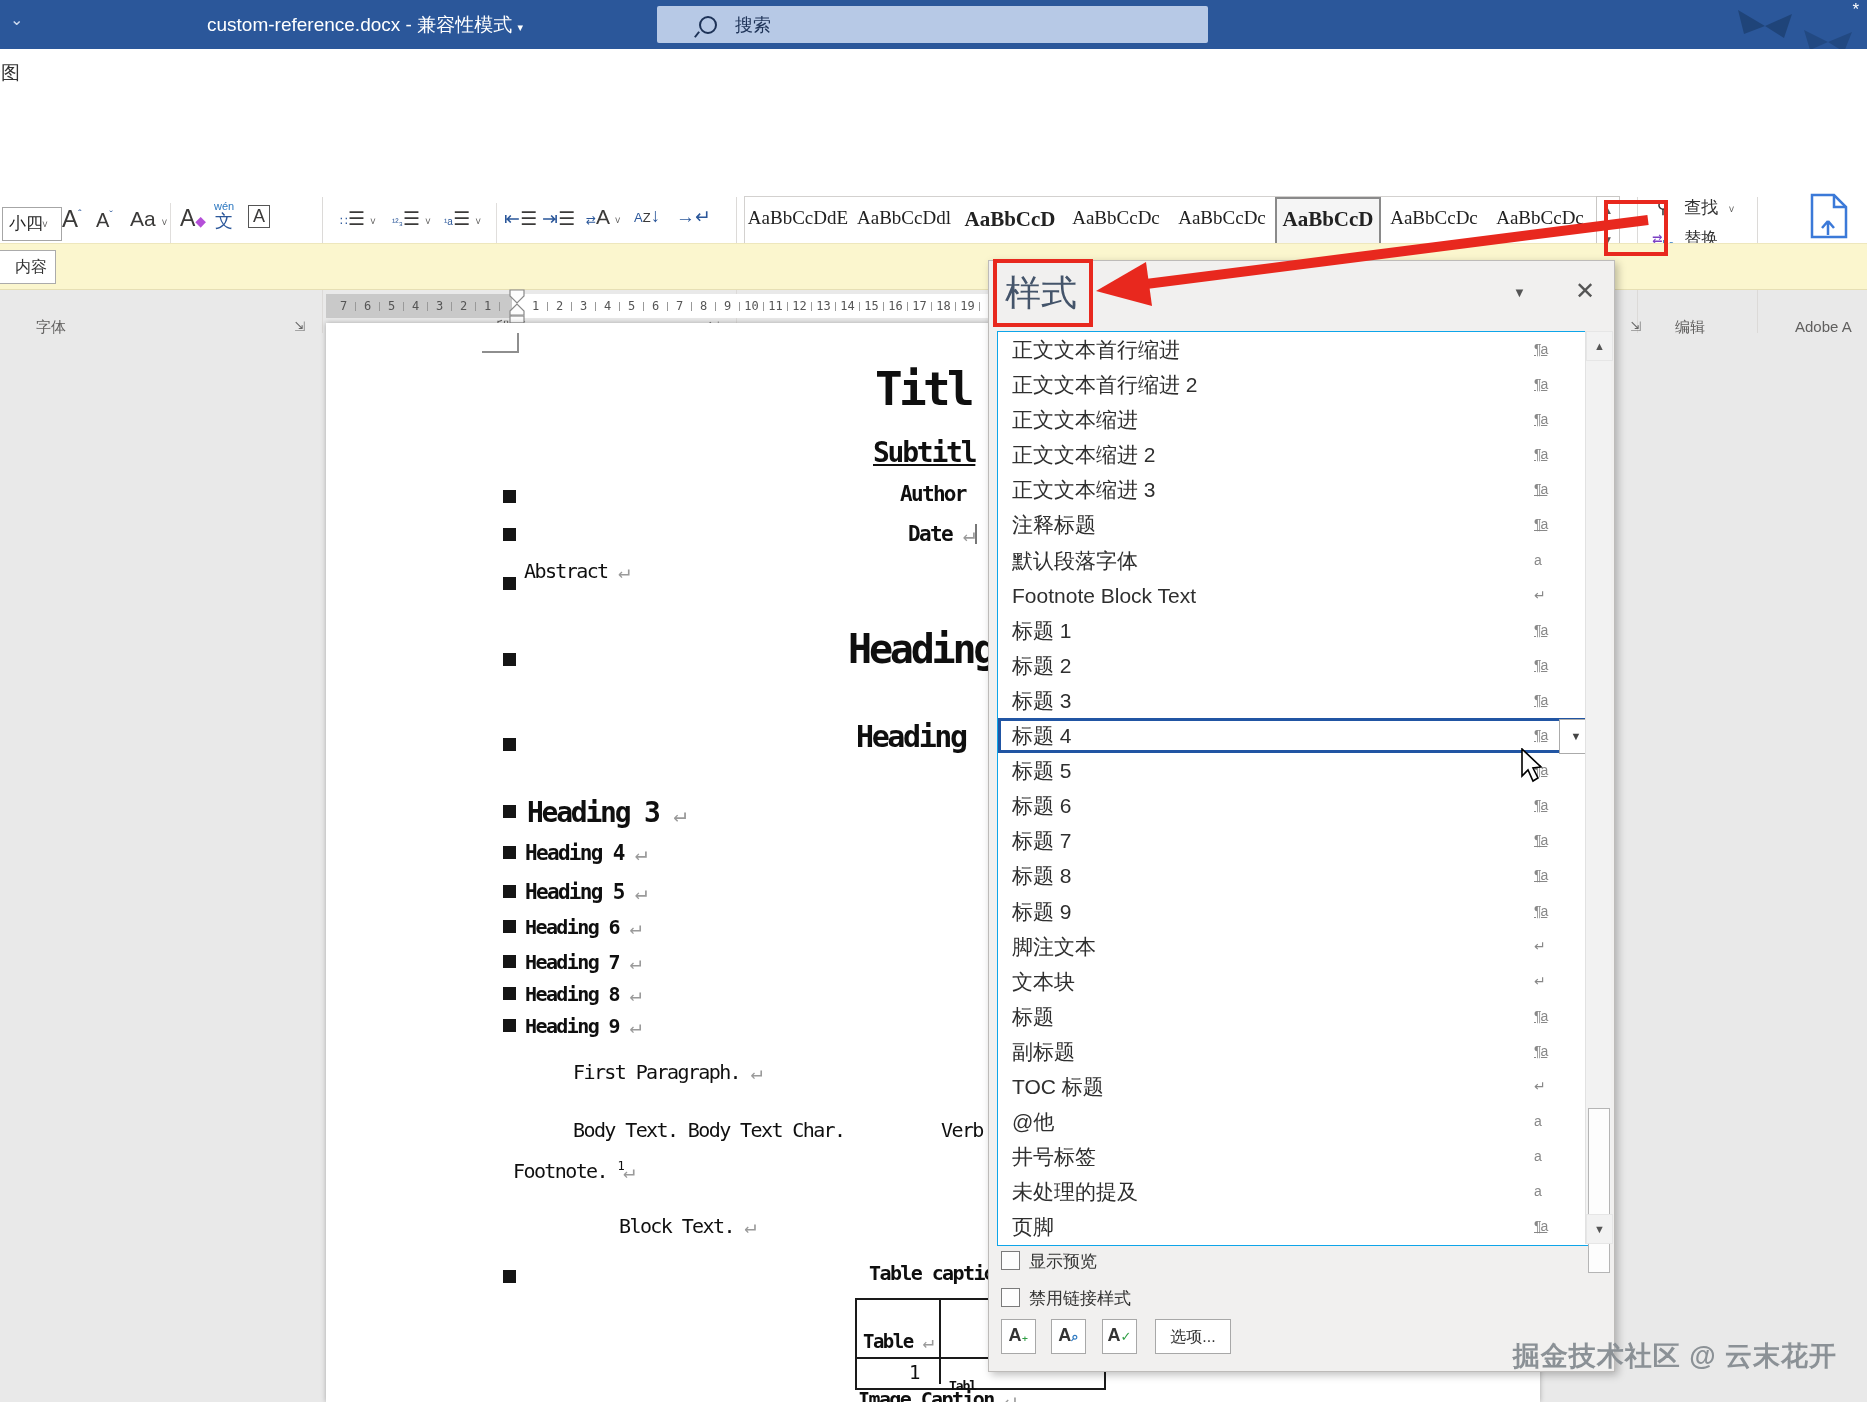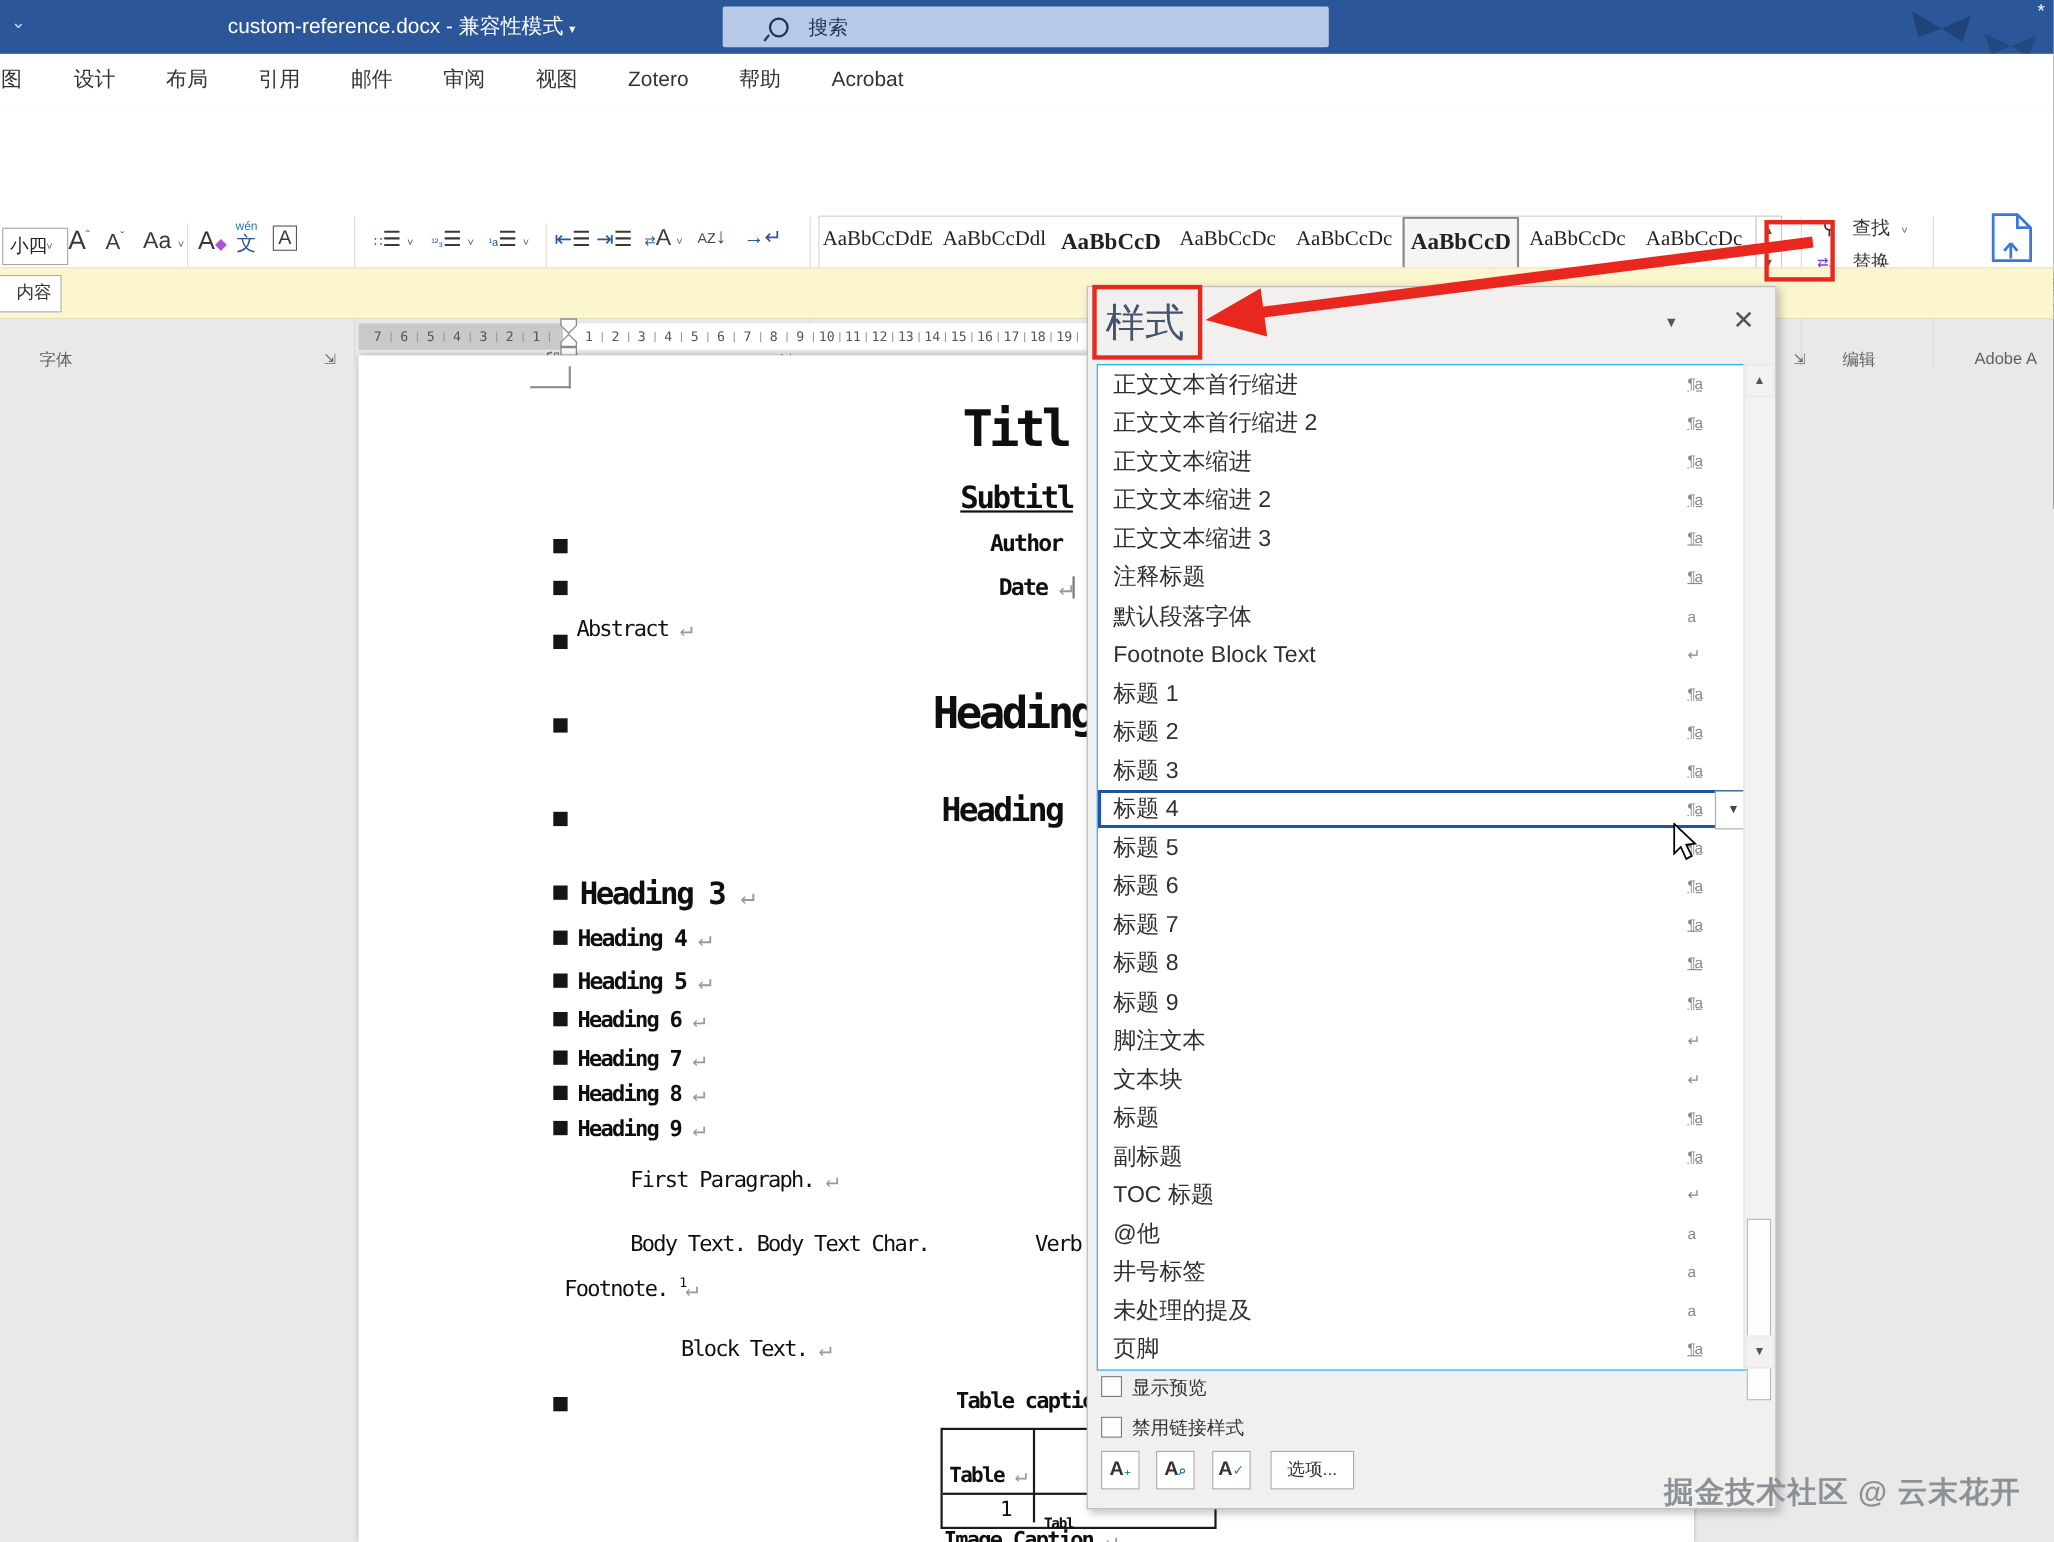--- a/index.html
+++ b/index.html
@@ -118,31 +118,20 @@
   </div>
   <div class="ab" id="search-box">
     <span class="mag"></span>
     <span class="stext">搜索</span>
   </div>
   <div class="ab" id="win-star">*</div>
 
   <div class="ab" id="tabsrow"></div>
   <div class="ab" id="tab-partial">
       <span>绘图</span>
-    </div>
-  <div class="ab" id="tabs">
-      <div class="tab">设计</div>
-      <div class="tab">布局</div>
-      <div class="tab">引用</div>
-      <div class="tab">邮件</div>
-      <div class="tab">审阅</div>
-      <div class="tab">视图</div>
-      <div class="tab">Zotero</div>
-      <div class="tab">帮助</div>
-      <div class="tab">Acrobat</div>
     </div>
 
   <div class="ab" id="ribbon">
 
     <div class="ab" id="fontsize-box"><span>小四</span></div>
     <div class="ab caret" id="fontsize-caret" style="left:42px;top:112px;">˅</div>
     <div class="ab ricon" style="left:62px;top:108px;font-size:24px;">A<span style="font-size:11px;vertical-align:super;" class="accent">ˆ</span></div>
     <div class="ab ricon" style="left:96px;top:112px;font-size:20px;">A<span style="font-size:11px;vertical-align:super;" class="accent">ˇ</span></div>
     <div class="ab ricon" style="left:130px;top:110px;font-size:21px;">Aa <span class="caret">˅</span></div>
     <div class="ab" style="left:170px;top:106px;width:1px;height:42px;background:#e0dedc;"></div>

